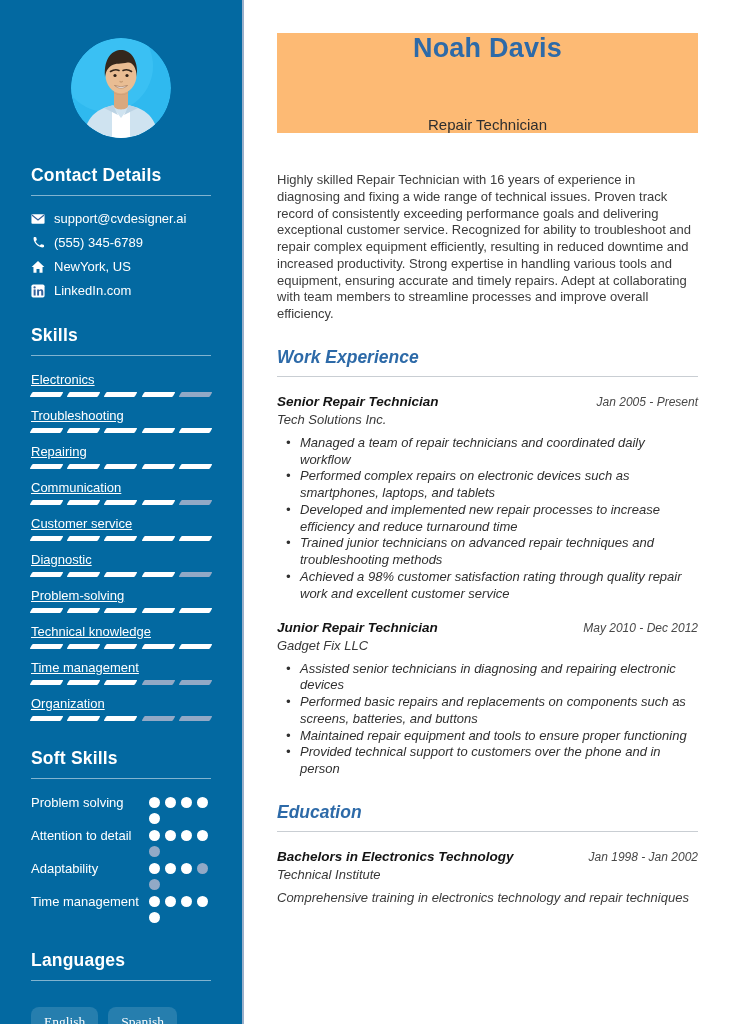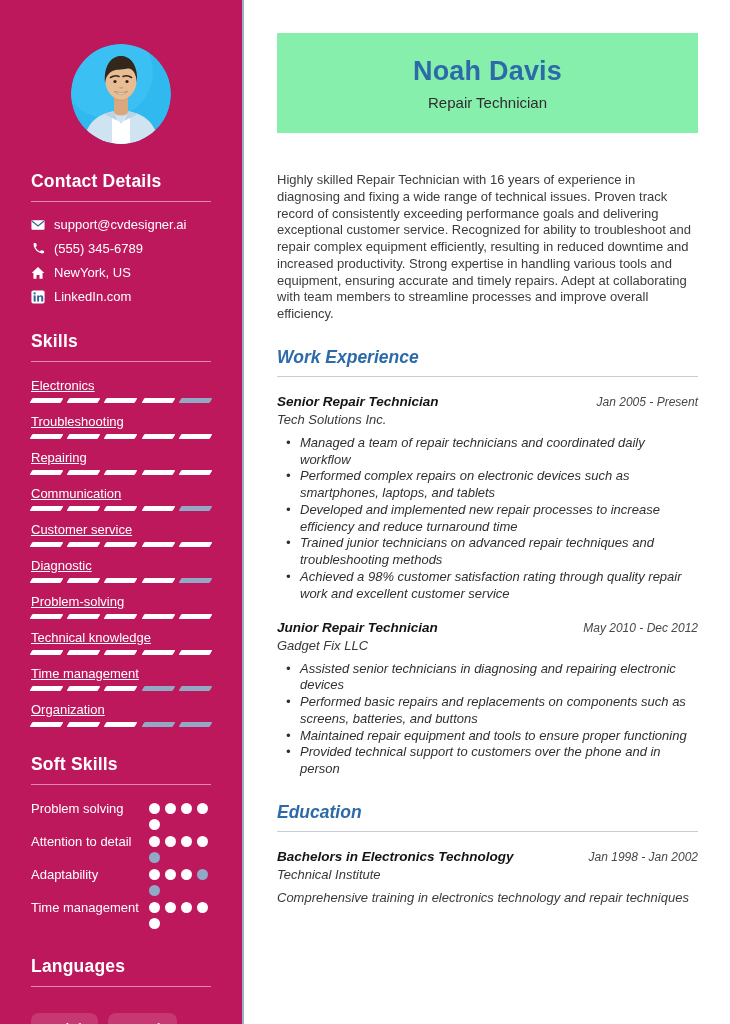--- a/index.html
+++ b/index.html
@@ -6,23 +6,23 @@
   html,body { width:730px; height:1024px; }
   body {
     font-family:"Liberation Sans", sans-serif;
     background:#ffffff;
     display:flex;
     overflow:hidden;
   }
   
   .sidebar {
     width:244px; min-width:244px; height:1024px;
-    background:#be185d;
+    background:#0369a1;
     border-right:2px solid #9AB0CB;
-    padding:12px 31px;
+    padding:6px 31px;
     color:#ffffff;
   }
   .avatar-wrap {
     width:100px; height:100px; margin:32px auto 0;
     border-radius:50%; overflow:hidden; display:block;
   }
   .avatar-wrap svg { display:block; width:100%; height:100%; }
   h2.side-h {
     font-size:17.5px; font-weight:bold; color:#ffffff;
     margin-top:27px; letter-spacing:.2px;
@@ -55,22 +55,22 @@
   .soft-dots i.fill { background:#ffffff; }
   
   .lang-row { margin-top:26px; display:flex; gap:10px;font-family:Liberation Serif, serif; }
   .lang-pill {
     background:rgba(255,255,255,.14); border-radius:8px;
     padding:7px 13px; font-size:13.5px; color:#fff;
   }
   
   .main { flex:1; padding:33px 32px 0 33px; }
   .header-box {
-    background:#86efac; height:100px;
-    display:flex; flex-direction:column; align-items:center; justify-content:center;
+    background:#fdba74; height:100px;
+    display:flex; flex-direction:column; align-items:center; justify-content:space-between;
   }
   .name { font-size:27px; font-weight:bold; color:#2D6AA8; letter-spacing:.2px; }
   .role { font-size:15px; color:#2e2e2e; margin-top:7px; }
   .summary { margin-top:39px; font-size:13px; line-height:1.29; color:#3c3c3c; }
   .section { margin-top:24px;font-style:italic; }
   .section-h { font-size:17.5px; font-weight:bold; color:#2D6AA8; }
   .section-hr { border:none; border-top:1px solid #C9CED3; margin-top:8px; }
   .entry { margin-top:17px; }
   .entry-head { display:flex; justify-content:space-between; align-items:baseline; }
   .entry-title { font-size:13.5px; font-weight:bold; color:#141414; }

